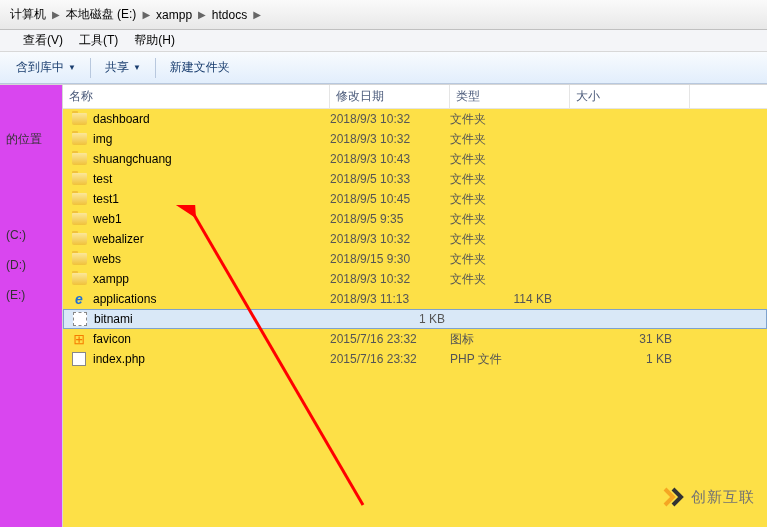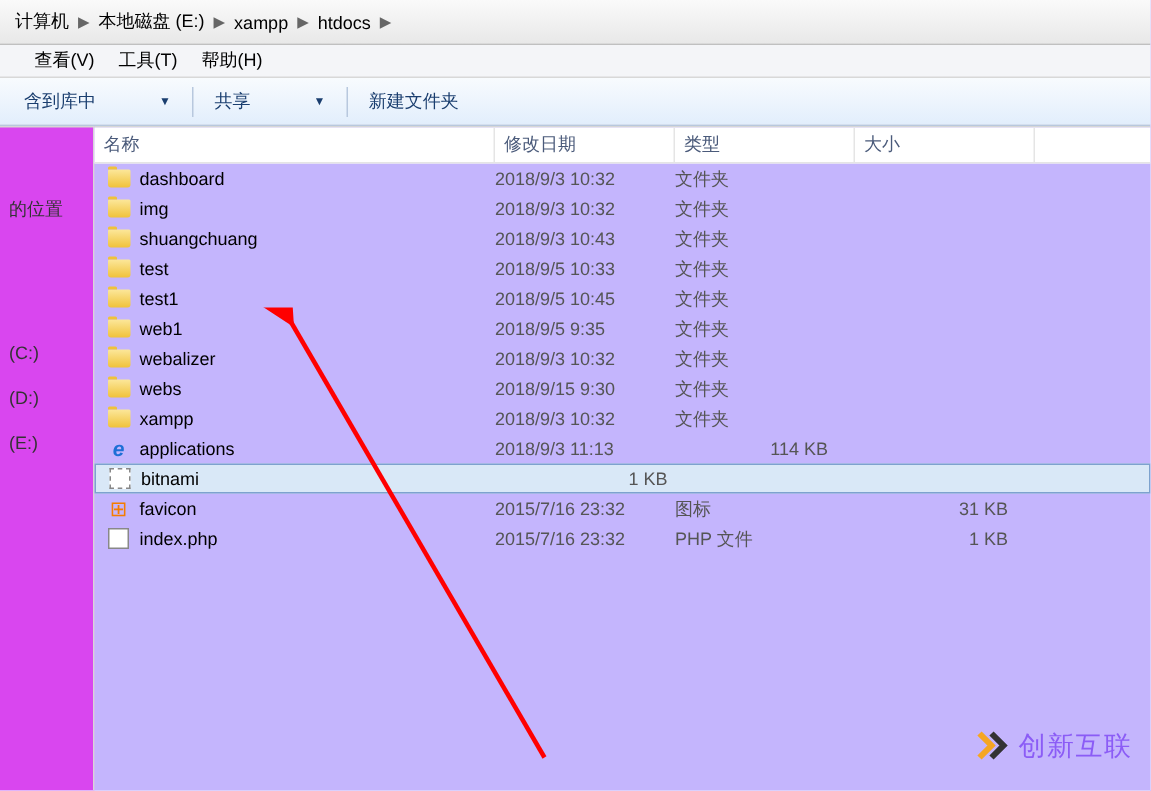--- a/index.html
+++ b/index.html
@@ -6,29 +6,29 @@
 body { width: 767px; height: 527px; background: #fff; overflow: hidden; position: relative; }
 
 .address-bar { height: 30px; background: linear-gradient(#fafafa, #e8e8e8); border-bottom: 1px solid #c0c0c0; display: flex; align-items: center; padding: 0 6px; }
 .breadcrumb-item { display: flex; align-items: center; padding: 0 4px; height: 22px; cursor: default; }
 .breadcrumb-sep { color: #666; margin: 0 2px; font-size: 10px; }
 
 .menu-bar { height: 22px; background: #f4f5f8; border-bottom: 1px solid #d8d8d8; display: flex; align-items: center; padding: 0 15px; }
 .menu-item { padding: 2px 8px; cursor: default; }
 
 .toolbar { height: 32px; background: linear-gradient(#f8fbfe, #e2eefc); border-bottom: 1px solid #b8c8de; display: flex; align-items: center; padding: 0 8px; }
-.tool-btn { display: flex; align-items: center; padding: 3px 8px; cursor: default; color: #1a3e6f; gap: 38px; }
+.tool-btn { display: flex; align-items: center; padding: 3px 8px; cursor: default; color: #1a3e6f; }
 .tool-sep { width: 1px; height: 20px; background: #b8c8de; margin: 0 6px; }
 .tool-arrow { margin-left: 4px; font-size: 8px; color: #1a3e6f; }
 
 .main { display: flex; height: calc(100% - 84px); }
 .sidebar { width: 63px; border: 1px solid #d6d6d6; border-left: none; border-bottom: none; background: #d946ef; padding: 6px 4px; color: #333; overflow: hidden; }
 .sidebar-item { padding: 8px 2px; white-space: nowrap; }
 
-.content { flex: 1; border-top: 1px solid #d6d6d6; background: #c4b5fd; position: relative; }
+.content { flex: 1; border-top: 1px solid #d6d6d6; background: #fde047; position: relative; }
 .columns { display: flex; height: 24px; border-bottom: 1px solid #e5e5e5; background: #fff; }
 .col-head { display: flex; align-items: center; padding: 0 6px; color: #4a5a7a; cursor: default; border-right: 1px solid #e5e5e5; }
 .col-name { width: 267px; }
 .col-date { width: 120px; }
 .col-type { width: 120px; }
 .col-size { width: 120px; justify-content: flex-start; }
 
 .rows { }
 .row { display: flex; height: 20px; align-items: center; }
 .row.selected { background: #d9e8f7; border: 1px solid #7da2ce; height: 20px; gap: 12px; }
@@ -42,21 +42,21 @@
 .folder-ico::before { content: ""; position: absolute; top: -2px; left: 0; width: 6px; height: 2px; background: #f0c23a; border-radius: 1px 1px 0 0; }
 .ie-ico::before { content: "e"; color: #1e6fd6; font-weight: bold; font-style: italic; font-size: 14px; }
 .css-ico { width: 14px; height: 14px; border: 1px dashed #888; background: #fff; }
 .fav-ico::before { content: "⊞"; color: #f57c00; font-size: 14px; }
 .php-ico { width: 14px; height: 14px; border: 1px solid #888; background: #fff; }
 
 .arrow-svg { position: absolute; top: 120px; left: 100px; pointer-events: none; }
 
 .watermark { position: absolute; right: 12px; bottom: 18px; display: flex; align-items: center; gap: 6px; }
 .wm-logo { width: 24px; height: 24px; }
-.wm-text { color: #8b5cf6; font-size: 18px; font-weight: 500; letter-spacing: 1px; text-align: center; }
+.wm-text { color: #737373; font-size: 15px; font-weight: 500; letter-spacing: 1px; text-align: center; }
 </style>
 </head>
 <body>
 
 <div class="address-bar">
   <span class="breadcrumb-item">
       <span>计算机</span>
     </span>
   <span class="breadcrumb-sep">▶</span>
   <span class="breadcrumb-item">

